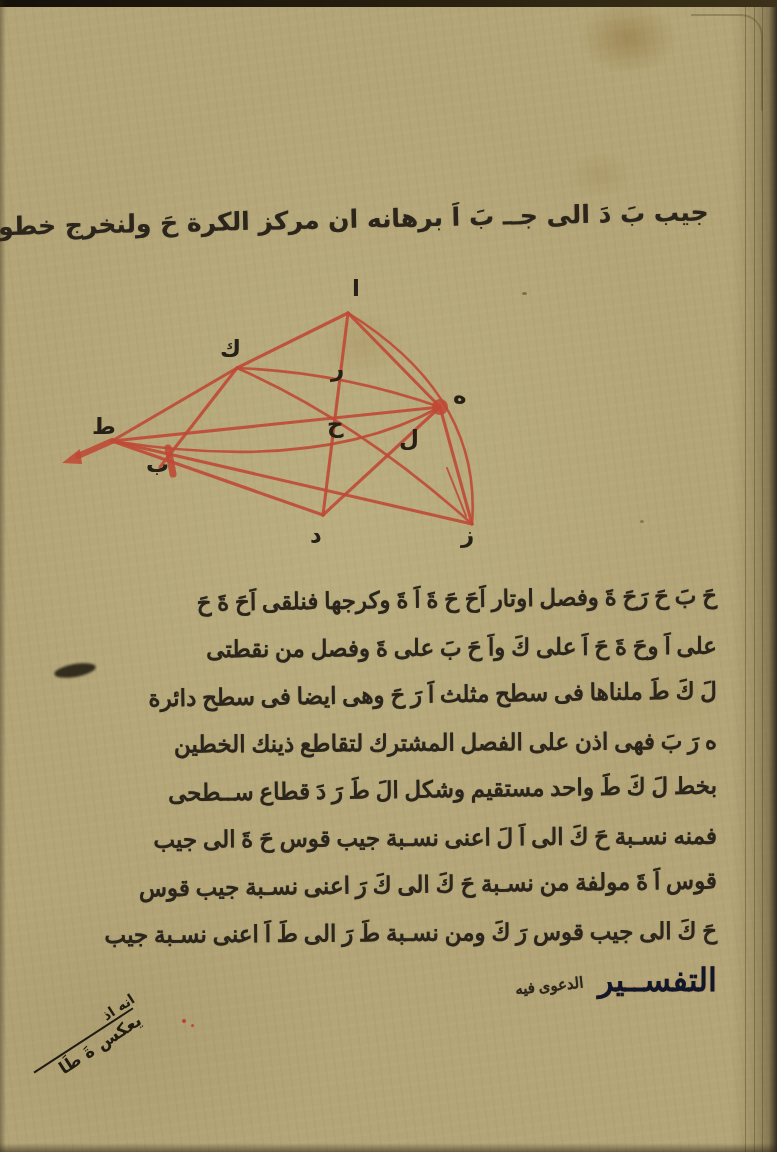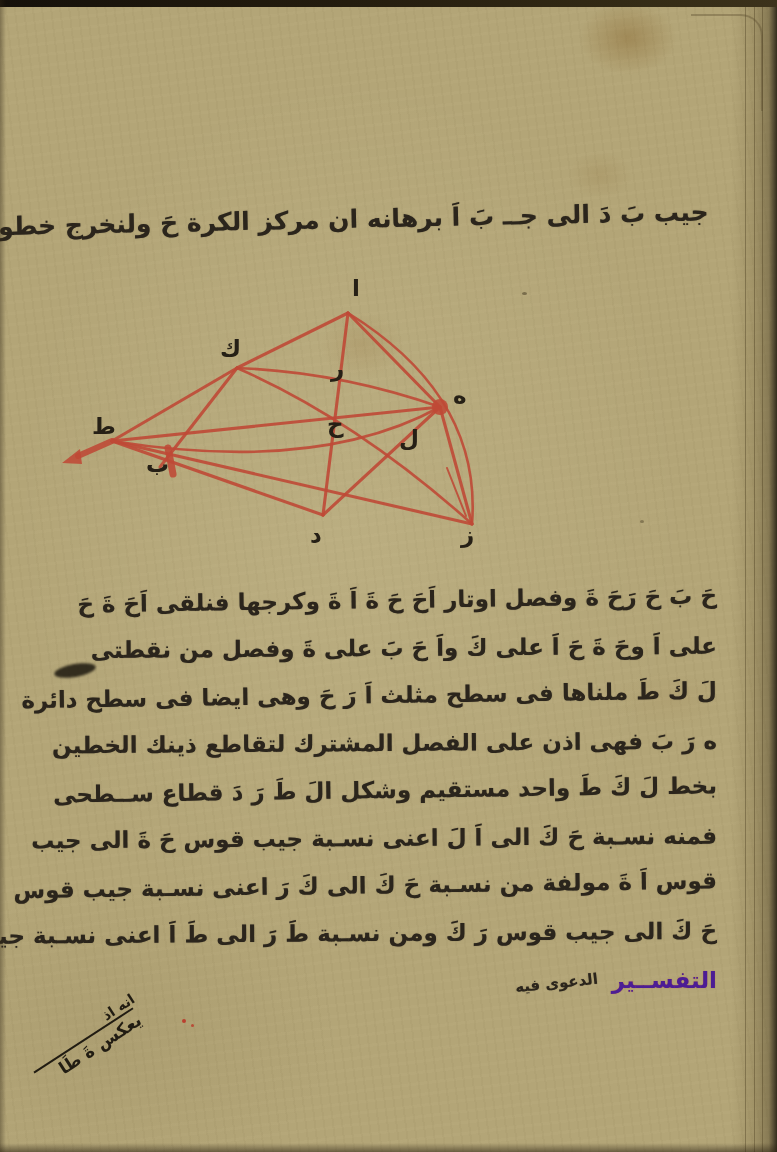--- a/index.html
+++ b/index.html
@@ -39,32 +39,32 @@
     position:absolute;top:205px;right:68px;z-index:3;
     direction:rtl;text-align:right;
     font-size:25px;font-weight:700;color:#2b251c;
     text-shadow:0 0 1px rgba(43,37,28,.45);
     transform:rotate(-1.2deg);
     white-space:nowrap;
   }
   
   .text-block{
     position:absolute;top:577px;right:60px;width:660px;z-index:3;
-    direction:rtl;text-align:right;color:#2b251c;
+    direction:rtl;text-align:right;color:#2b251c;font-family:Liberation Serif, serif;
   }
   .text-block .line{
     font-size:23px;font-weight:700;line-height:47.5px;white-space:nowrap;
     text-shadow:0 0 1px rgba(43,37,28,.45);
   }
   .line.tilt1{transform:rotate(-0.8deg);}
   .line.tilt2{transform:rotate(-0.4deg);}
   .last-line{display:flex;flex-direction:row;align-items:baseline;gap:14px;direction:rtl;
     font-size:23px;font-weight:700;line-height:47.5px;white-space:nowrap;
     text-shadow:0 0 1px rgba(43,37,28,.45);}
-  .rubric{color:#4c1d95;font-size:23px;font-weight:700;letter-spacing:1px;
+  .rubric{color:#0f172a;font-size:32px;font-weight:700;letter-spacing:1px;
     text-shadow:0 0 1px rgba(191,44,24,.5);}
   .gloss{font-size:15px;font-weight:700;transform:rotate(-6deg);}
   
   .smudge{position:absolute;left:54px;top:664px;width:42px;height:13px;z-index:3;
     background:rgba(28,23,14,.85);border-radius:50%;transform:rotate(-10deg);
     filter:blur(1px);}
   .speck{position:absolute;border-radius:50%;z-index:3;}
   
   .catchword{position:absolute;left:46px;top:1052px;z-index:3;
     transform:rotate(-33deg);transform-origin:0 100%;

